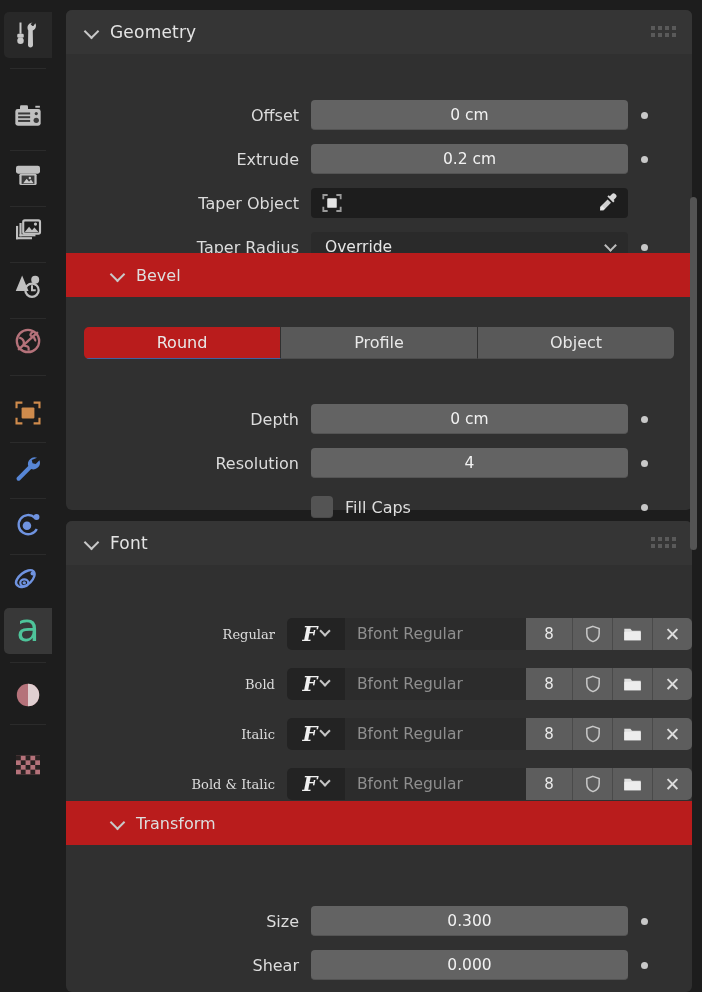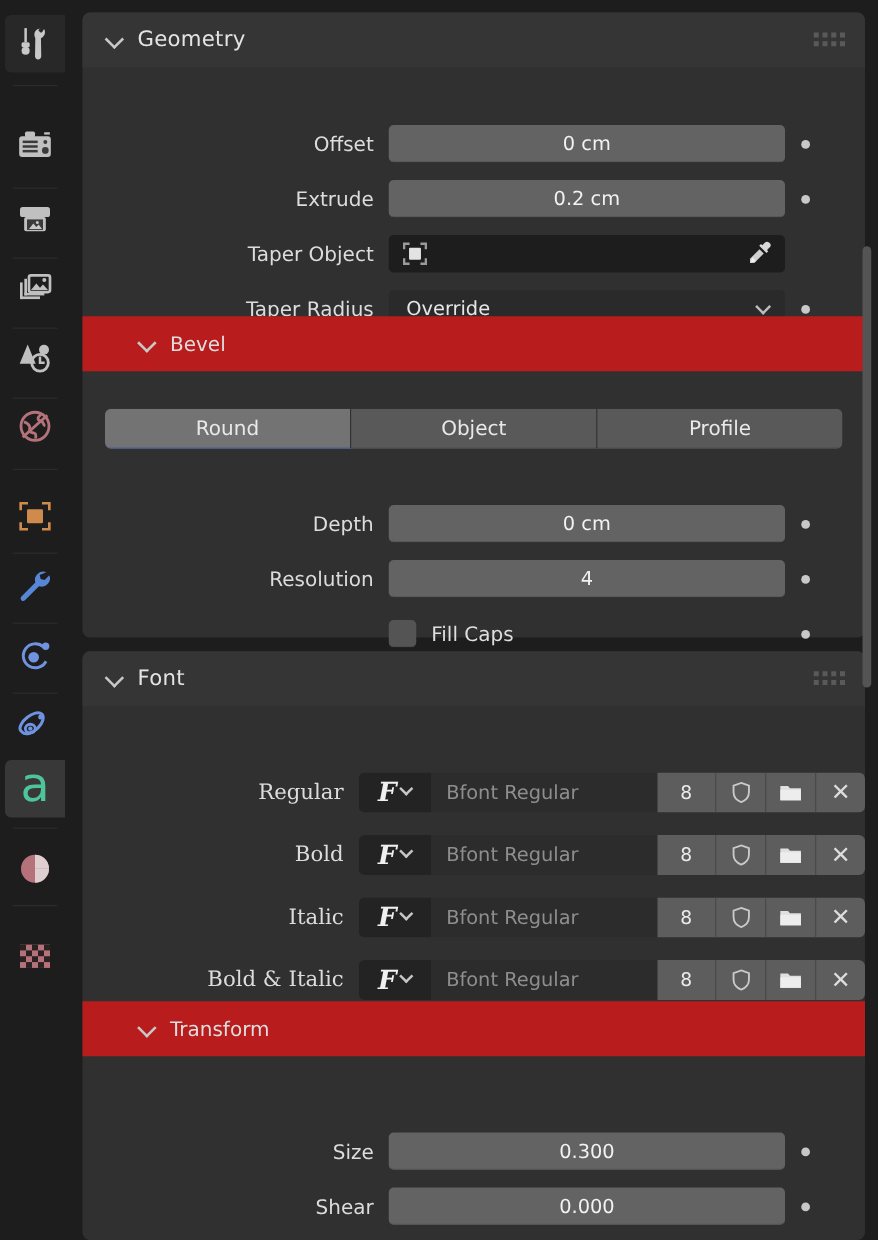--- a/index.html
+++ b/index.html
@@ -78,21 +78,21 @@
 
   
   .row {
     position: absolute; left: 0; width: 626px; height: 34px;
     display: flex; align-items: center; margin-top: 20px;
   }
   .rlabel {
     width: 245px; text-align: right; padding-right: 12px;
     font-size: 16px; color: #dcdcdc; white-space: nowrap;
   }
-  .rlabel.serif { font-family: "DejaVu Serif", serif; font-size: 17px; }
+  .rlabel.serif { font-family: "DejaVu Serif", serif; font-size: 13px; }
 
   .num-field {
     width: 317px; height: 30px; background: #636363;
     border-radius: 4px; color: #f2f2f2; font-size: 15.5px;
     display: flex; align-items: center; justify-content: center;
     border-bottom: 1px solid #545454;
   }
   .dot {
     width: 7px; height: 7px; border-radius: 50%;
     background: #c8c8c8; margin-left: 13px;
@@ -118,21 +118,21 @@
   .tabgroup {
     position: absolute; left: 18px; width: 590px; height: 32px;
     display: flex; border-radius: 5px; overflow: hidden;
   }
   .tabbtn {
     flex: 1 1 0; display: flex; align-items: center; justify-content: center;
     font-size: 16px; color: #e9e9e9; background: #595959;
     border-right: 1px solid #303030; border-bottom: 1px solid #4c4c4c;
   }
   .tabbtn:last-child { border-right: none; }
-  .tabbtn.on { background: #737373; border-bottom-color: #41619f; }
+  .tabbtn.on { background: #b91c1c; border-bottom-color: #41619f; }
 
   
   .cbox {
     width: 22px; height: 22px; border-radius: 4px; background: #545454;
     border-bottom: 1px solid #4a4a4a;
   }
   .cbox-label { font-size: 16px; color: #dedede; margin-left: 12px; }
 
   
   .font-ctl {
@@ -376,22 +376,22 @@
         </span>
       </div>
 
       <div class="sub-head" style="position:absolute; top:243px; left:0; width:626px;">
         <span class="chev indent"></span>
         <span class="sub-title">Bevel</span>
       </div>
 
       <div class="tabgroup" style="top:317px">
         <span class="tabbtn on">Round</span>
+        <span class="tabbtn">Profile</span>
         <span class="tabbtn">Object</span>
-        <span class="tabbtn">Profile</span>
       </div>
 
       <div class="row" style="top:372px">
         <span class="rlabel">Depth</span>
         <span class="num-field">0 cm</span>
         <span class="dot"></span>
       </div>
 
       <div class="row" style="top:416px">
         <span class="rlabel">Resolution</span>

